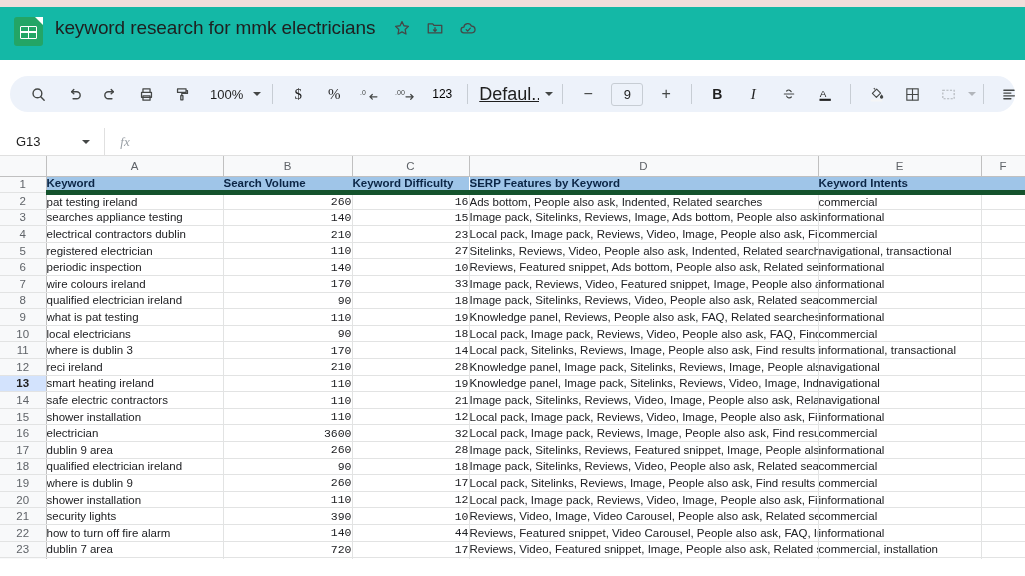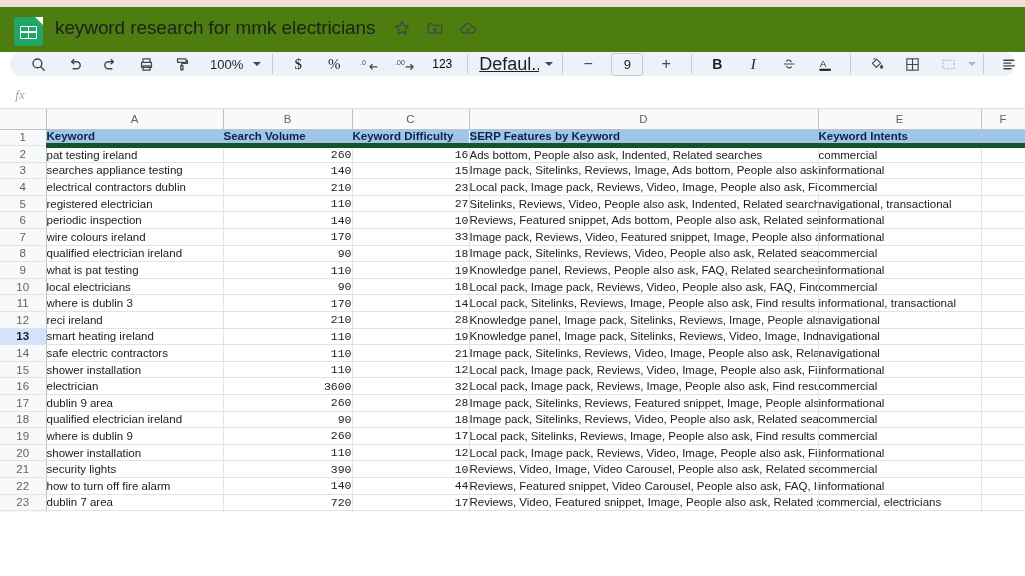--- a/index.html
+++ b/index.html
@@ -11,22 +11,22 @@
     -webkit-font-smoothing: antialiased;
   }
   .app { position: relative; width: 1025px; height: 576px; background:#fff; }
 
   
   .top-strip { height: 7px; background: #f0dedb; width: 100%; }
 
   
   .titlebar {
     display: flex; align-items: flex-start;
-    padding: 6px 8px 0 14px; height: 45px;
-    background: #4d7c0f;
+    padding: 6px 8px 0 14px; height: 53px;
+    background: #14b8a6;
   }
   .doc-icon {
     width: 29px; height: 29px; margin-top: 4px; margin-right: 12px;
     background: #23a566; border-radius: 3px;
     position: relative; flex: 0 0 auto;
   }
   .doc-icon::before{
     content:""; position:absolute; top:0; right:0;
     border-width: 0 8px 8px 0; border-style: solid;
     border-color: transparent #ffffff transparent transparent;
@@ -51,21 +51,21 @@
   .title-icons { display:flex; align-items:center; gap:15px; margin-left:18px; }
   .ticon { width:18px; height:18px; color:#444746; display:block; }
   .menu-row { display:flex; align-items:center; gap:0; margin-top:2px; margin-left:-2px; }
   .menu-item {
     font-size: 14px; color: #1f1f1f; padding: 2px 9px; border-radius: 4px;
     white-space: nowrap; line-height:18px;
   }
 
   
   .toolbar {
-    margin: 0 10px; height: 24px;
+    margin: 16px 10px; height: 36px;
     background:#edf2fa; border-radius: 19px;
     display:flex; align-items:center; padding: 0 10px;
     overflow:hidden; white-space:nowrap;
   }
   .tbtn {
     display:inline-flex; align-items:center; justify-content:center;
     height:26px; min-width:26px; border-radius:4px; color:#444746;
     margin: 0 5px; font-size:13px; flex:0 0 auto;
   }
   .tbtn svg { display:block; }
@@ -303,20 +303,24 @@
 
     <span class="tbtn">
       <svg width="17" height="17" viewBox="0 0 24 24" stroke="#444746" stroke-width="1.8" stroke-linecap="round">
         <path d="M4 6h16M4 10h10M4 14h16M4 18h10"></path>
       </svg>
     </span>
 
   </div>
 
   <div class="formulabar">
+    <div class="namebox">
+      <span>G13</span>
+      <span class="caret"></span>
+    </div>
     <div class="fx">fx</div>
     <div class="formula-input"></div>
   </div>
 
   <div class="grid-wrap">
     <table class="sheet">
       <colgroup>
         <col style="width:46px">
           <col class="col-a">
           <col class="col-b">
@@ -534,21 +538,21 @@
             <td class="cell clip-d">Reviews, Featured snippet, Video Carousel, People also ask, FAQ, Inc</td>
             <td class="cell">informational</td>
             <td class="cell"></td>
           </tr>
           <tr>
             <td class="rowhdr">23</td>
             <td class="cell">dublin 7 area</td>
             <td class="cell num">720</td>
             <td class="cell num">17</td>
             <td class="cell clip-d">Reviews, Video, Featured snippet, Image, People also ask, Related se</td>
-            <td class="cell">commercial, electricians</td>
+            <td class="cell">commercial, installation</td>
             <td class="cell"></td>
           </tr>
           <tr>
             <td class="rowhdr">24</td>
             <td class="cell">ireland plug sockets</td>
             <td class="cell num">90</td>
             <td class="cell num">26</td>
             <td class="cell clip-d">Sitelinks, Reviews, Video, Featured snippet, Image, People also ask, F</td>
             <td class="cell">informational</td>
             <td class="cell"></td>

